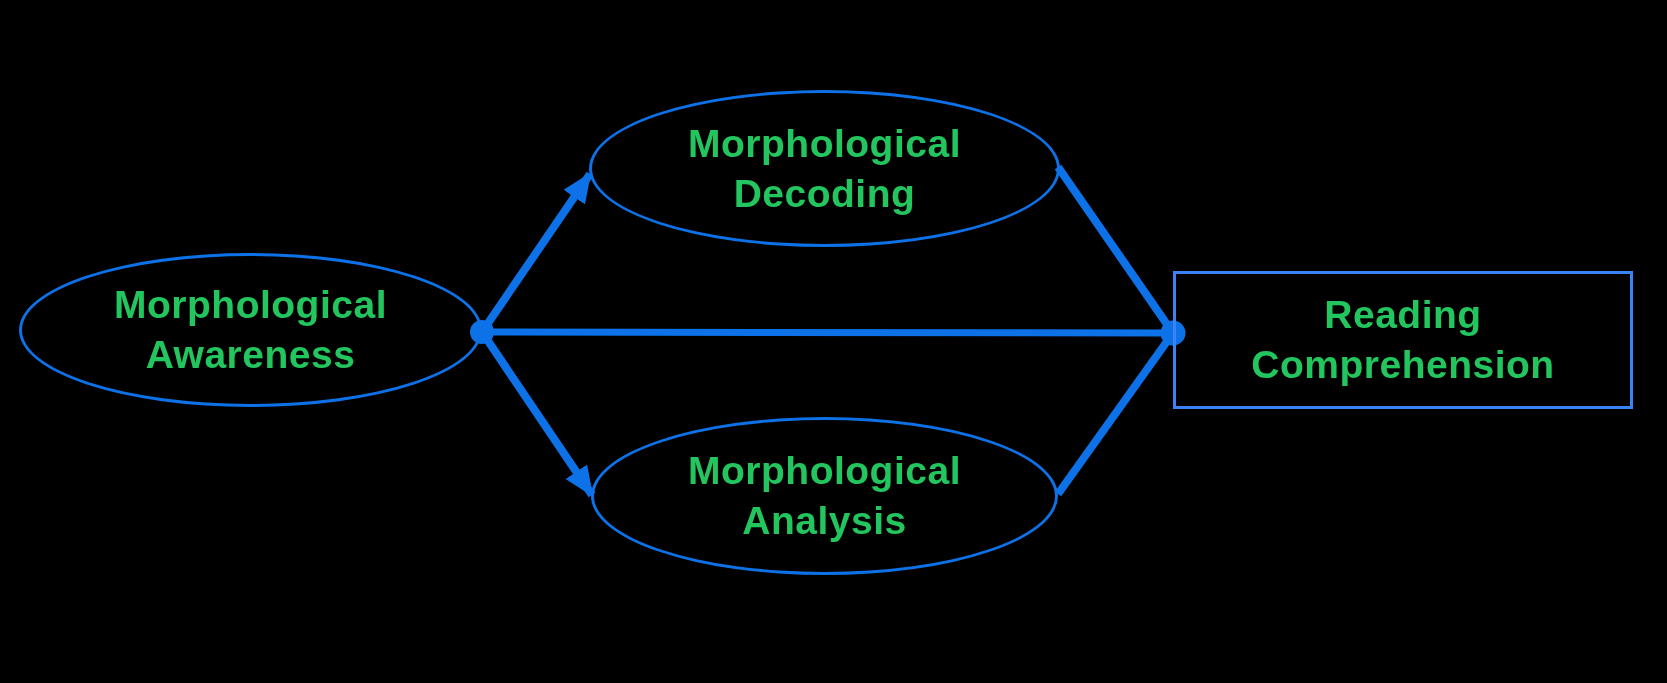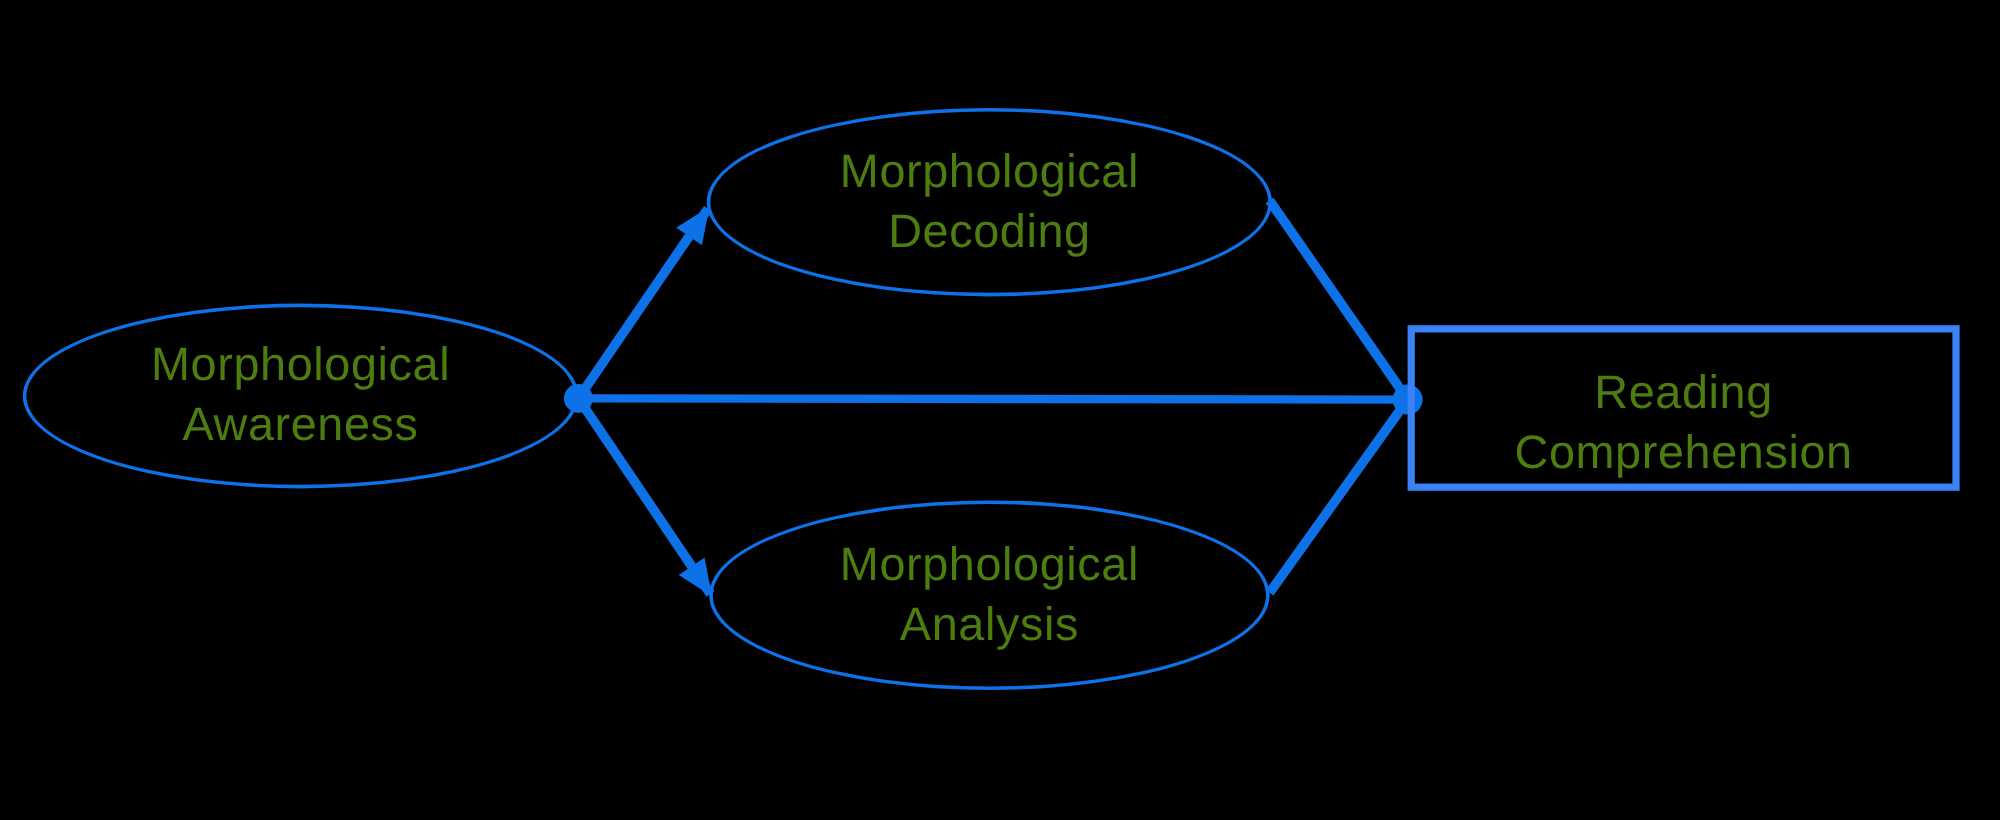--- a/index.html
+++ b/index.html
@@ -28,29 +28,28 @@
     align-items: center;
     justify-content: center;
     box-sizing: border-box;
     background: transparent;
   }
   .node.ellipse {
     border: 3px solid #0d72e8;
     border-radius: 50%;
   }
   .node.rect {
-    border: 6px solid #3b82f6;
+    border: 3px solid #3b82f6;
     border-radius: 0;
-    align-items: flex-end;
   }
   .node-label {
-    color: #4d7c0f;
+    color: #22c55e;
     font-size: 39px;
     line-height: 50px;
-    font-weight: normal;
+    font-weight: bold;
     letter-spacing: 0.5px;
     text-align: center;
     white-space: pre-line;
   }
   
   #node-awareness { left: 19px;   top: 253px; width: 463px; height: 154px; }
   #node-decoding  { left: 589px;  top: 90px;  width: 471px; height: 157px; }
   #node-analysis  { left: 591px;  top: 417px; width: 467px; height: 158px; }
   #node-outcome   { left: 1173px; top: 271px; width: 460px; height: 138px; }
 </style>

